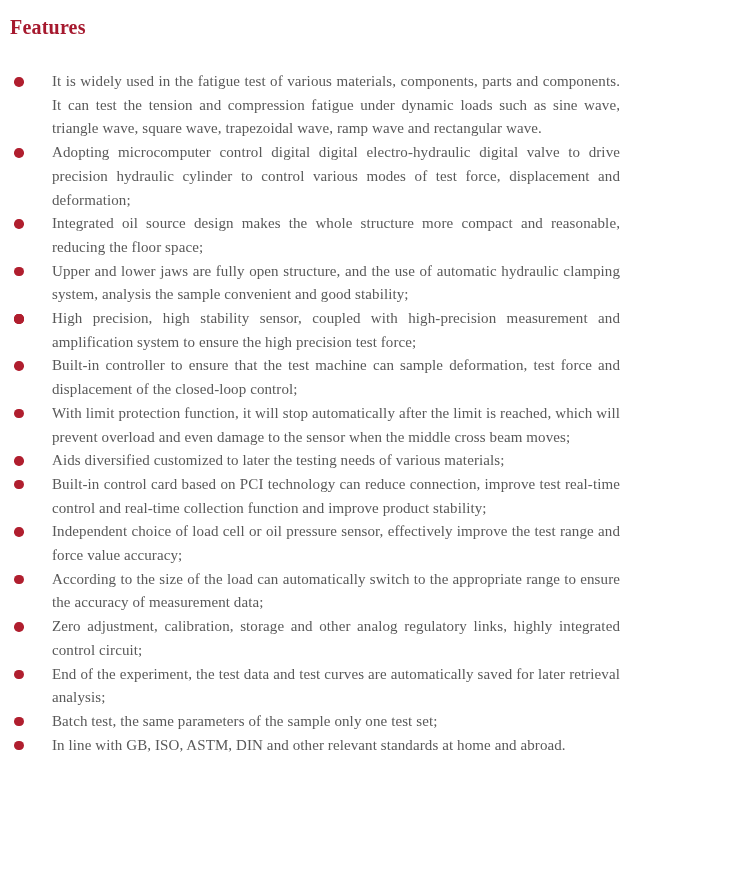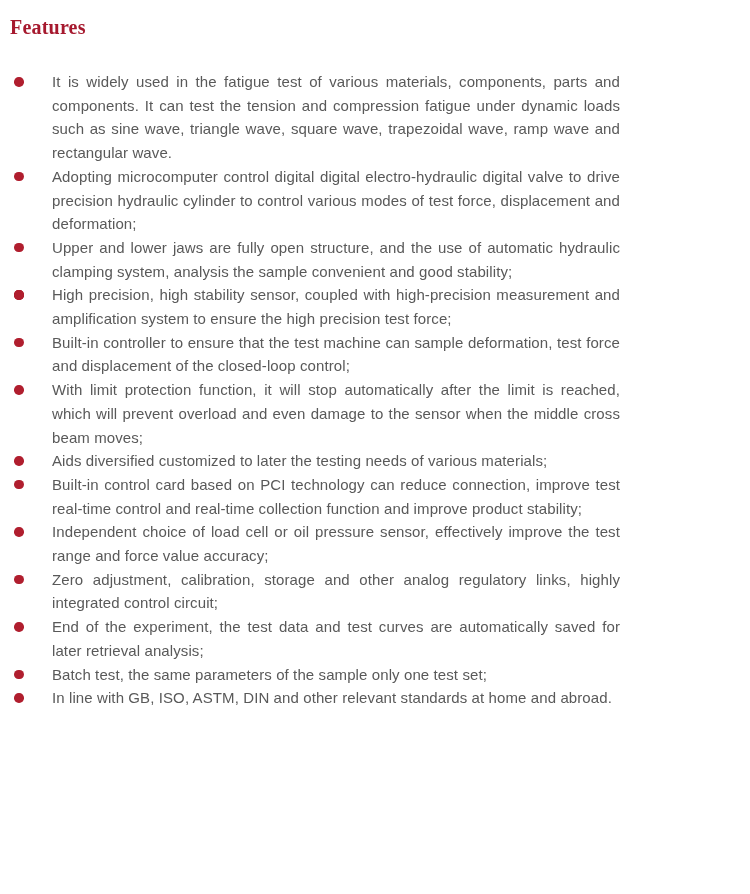--- a/index.html
+++ b/index.html
@@ -32,20 +32,21 @@
     font-weight: 700;
     font-size: 20px;
     line-height: 24px;
     color: var(--heading-color);
     letter-spacing: 0.2px;
   }
   .feature-list {
     list-style: none;
     margin: 31px 0 0 0;
     padding: 0;
+    font-family: Liberation Serif, serif;
   }
   .feature-item {
     position: relative;
     padding: 0 22px 0 52px;
     color: var(--body-text);
     font-size: 15px;
     line-height: 23.7px;
     text-align: justify;
     letter-spacing: 0.1px;
   }
@@ -68,20 +69,24 @@
   <li class="feature-item">
     <span class="bullet"></span>
     <span class="feature-text">It is widely used in the fatigue test of various materials, components, parts and components. It can test the tension and compression fatigue under dynamic loads such as sine wave, triangle wave, square wave, trapezoidal wave, ramp wave and rectangular wave.</span>
   </li>
 
   <li class="feature-item">
     <span class="bullet"></span>
     <span class="feature-text">Adopting microcomputer control digital digital electro-hydraulic digital valve to drive precision hydraulic cylinder to control various modes of test force, displacement and deformation;</span>
   </li>
 
+  <li class="feature-item">
+    <span class="bullet"></span>
+    <span class="feature-text">Integrated oil source design makes the whole structure more compact and reasonable, reducing the floor space;</span>
+  </li>
 
   <li class="feature-item">
     <span class="bullet"></span>
     <span class="feature-text">Upper and lower jaws are fully open structure, and the use of automatic hydraulic clamping system, analysis the sample convenient and good stability;</span>
   </li>
 
 
   <li class="feature-item">
     <span class="bullet"></span>
   </li>
@@ -113,20 +118,24 @@
   <li class="feature-item">
     <span class="bullet"></span>
     <span class="feature-text">Built-in control card based on PCI technology can reduce connection, improve test real-time control and real-time collection function and improve product stability;</span>
   </li>
 
   <li class="feature-item">
     <span class="bullet"></span>
     <span class="feature-text">Independent choice of load cell or oil pressure sensor, effectively improve the test range and force value accuracy;</span>
   </li>
 
+  <li class="feature-item">
+    <span class="bullet"></span>
+    <span class="feature-text">According to the size of the load can automatically switch to the appropriate range to ensure the accuracy of measurement data;</span>
+  </li>
 
   <li class="feature-item">
     <span class="bullet"></span>
     <span class="feature-text">Zero adjustment, calibration, storage and other analog regulatory links, highly integrated control circuit;</span>
   </li>
 
   <li class="feature-item">
     <span class="bullet"></span>
     <span class="feature-text">End of the experiment, the test data and test curves are automatically saved for later retrieval analysis;</span>
   </li>

